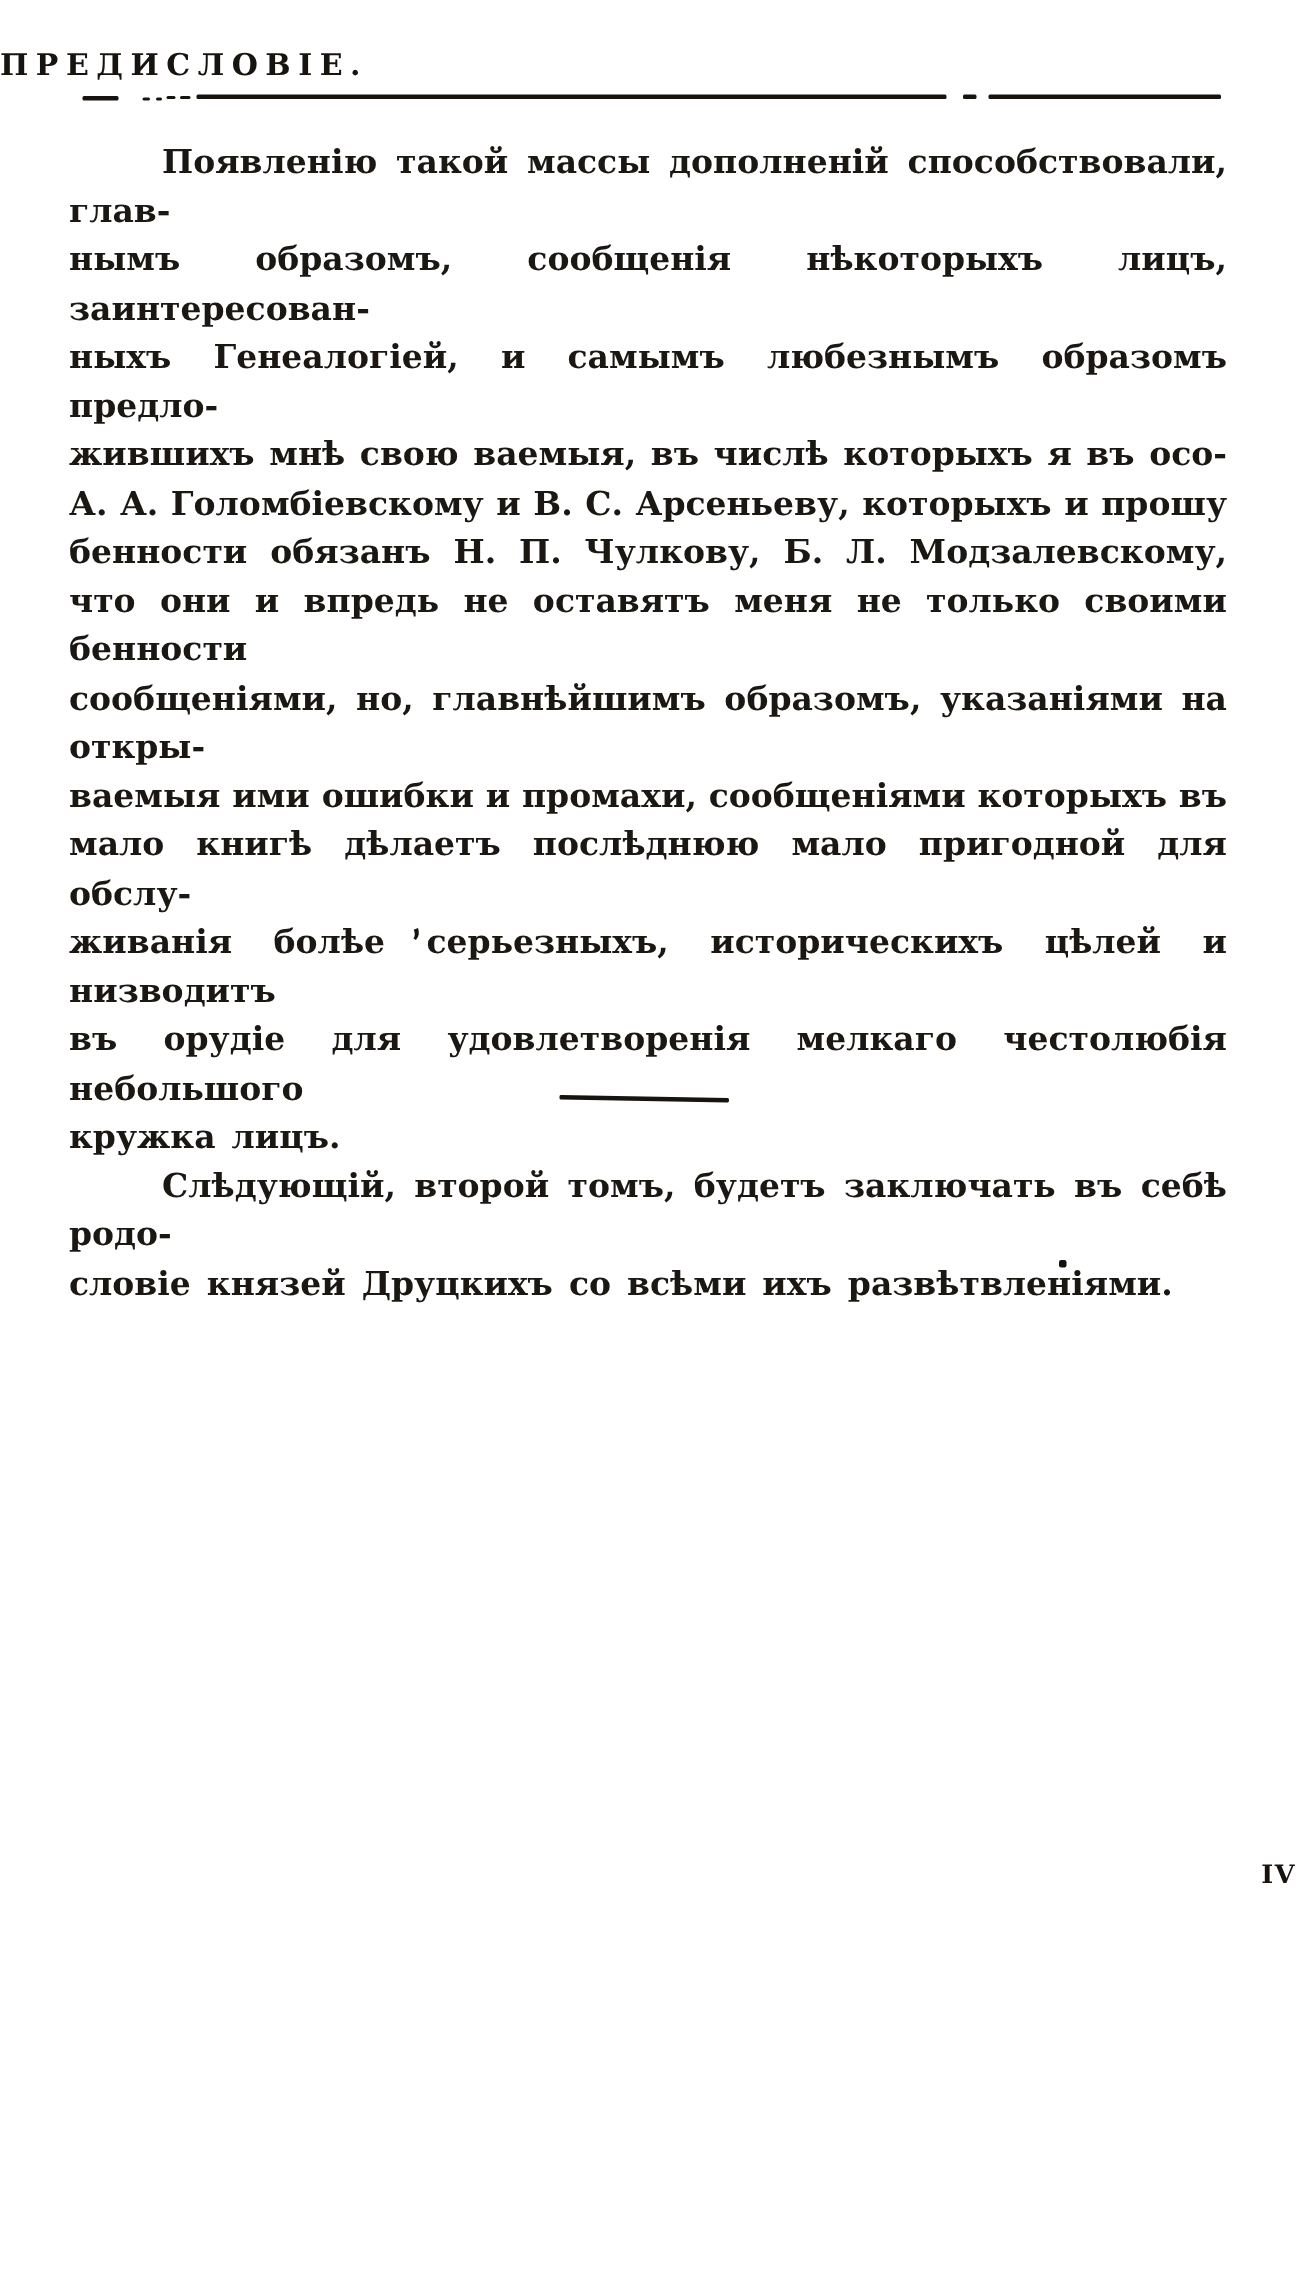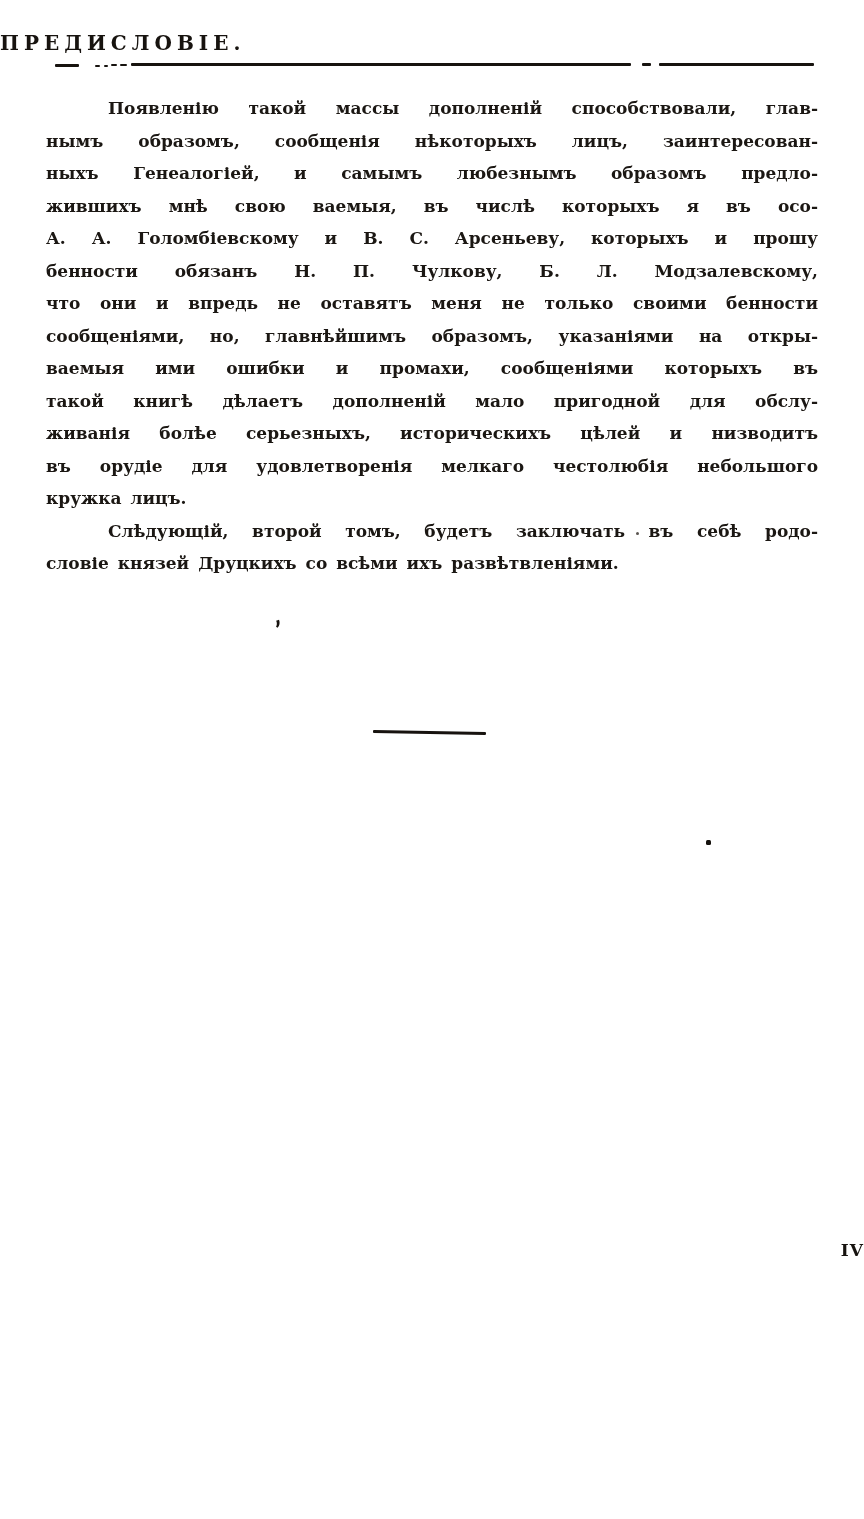--- a/index.html
+++ b/index.html
@@ -42,21 +42,21 @@
   .hr-b  { top: 63px; left: 131px; width: 500px; }
   .hr-c  { top: 63px; left: 642px; width: 9px;  height: 2.5px; }
   .hr-e  { top: 63px; left: 659px; width: 155px; }
 
   
   .text-block {
     position: absolute;
     top: 92px;
     left: 46px;
     width: 772px;
-    font-size: 17px;
+    font-size: 22px;
     font-weight: bold;
     line-height: 32.5px;
     color: #1b1713;
   }
   .line { text-align: justify; text-align-last: justify; }
   .line.indent { text-indent: 62px; }
   .line.endline { text-align: right; text-align-last: left; word-spacing: 3px; }
 
   
   .mid-rule {
@@ -134,21 +134,21 @@
     <div>
       <div class="line indent">Появленію такой массы дополненій способствовали, глав-</div>
       <div class="line">нымъ образомъ, сообщенія нѣкоторыхъ лицъ, заинтересован-</div>
       <div class="line">ныхъ Генеалогіей, и самымъ любезнымъ образомъ предло-</div>
       <div class="line">жившихъ мнѣ свою ваемыя, въ числѣ которыхъ я въ осо-</div>
       <div class="line">А. А. Голомбіевскому и В. С. Арсеньеву, которыхъ и прошу</div>
       <div class="line">бенности обязанъ Н. П. Чулкову, Б. Л. Модзалевскому,</div>
       <div class="line">что они и впредь не оставятъ меня не только своими бенности</div>
       <div class="line">сообщеніями, но, главнѣйшимъ образомъ, указаніями на откры-</div>
       <div class="line">ваемыя ими ошибки и промахи, сообщеніями которыхъ въ</div>
-      <div class="line">такой книгѣ дѣлаетъ дополненій мало пригодной для обслу-</div>
+      <div class="line">мало книгѣ дѣлаетъ послѣднюю мало пригодной для обслу-</div>
       <div class="line">живанія болѣе серьезныхъ, историческихъ цѣлей и низводитъ</div>
       <div class="line">въ орудіе для удовлетворенія мелкаго честолюбія небольшого</div>
       <div class="line endline">кружка лицъ.</div>
     </div>
     <div>
       <div class="line indent">Слѣдующій, второй томъ, будетъ заключать въ себѣ родо-</div>
       <div class="line endline">словіе князей Друцкихъ со всѣми ихъ развѣтвленіями.</div>
     </div>
   </div>
 

